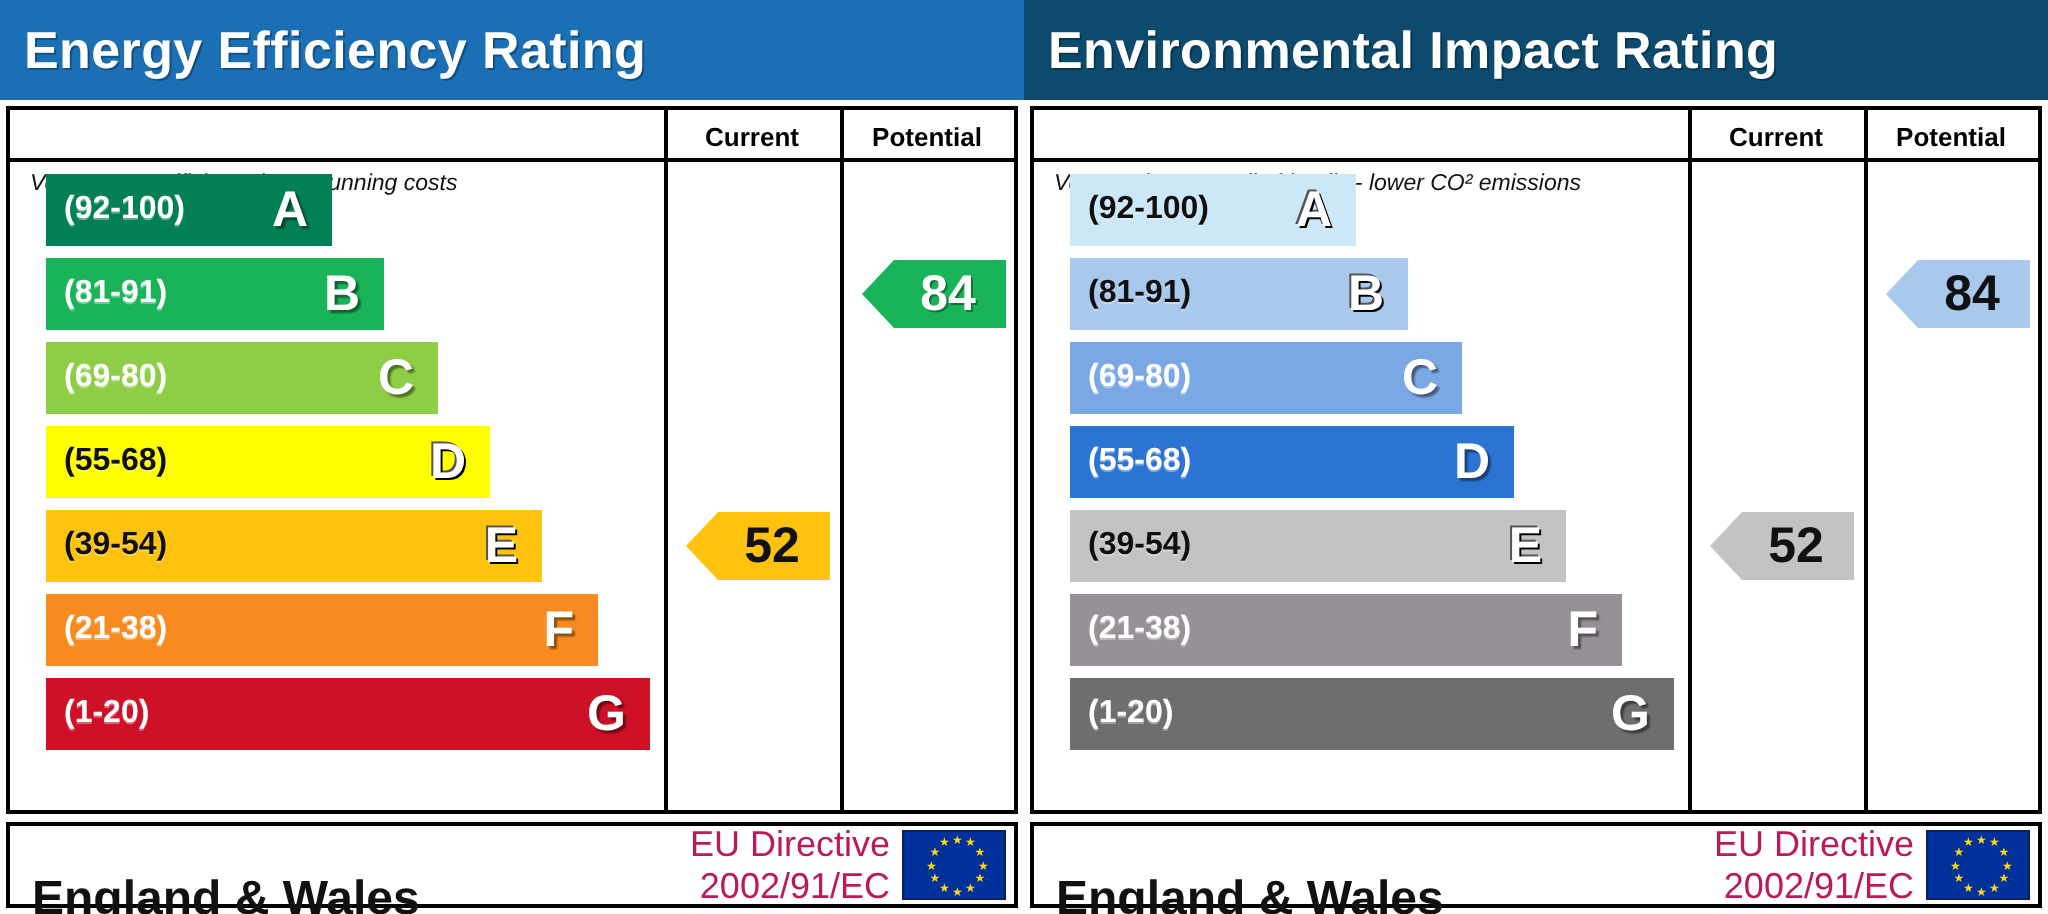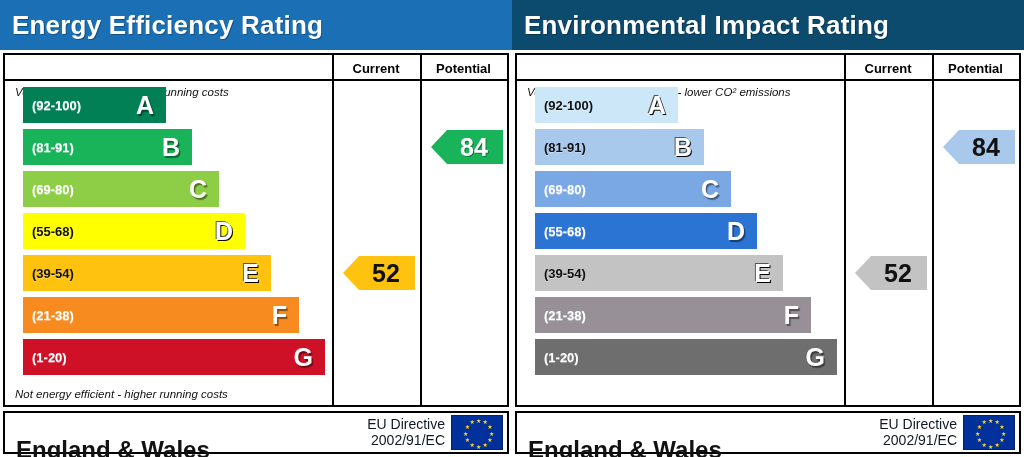--- a/index.html
+++ b/index.html
@@ -63,21 +63,21 @@
   
   .bands { position: absolute; left: 0; top: 26px; }
   .band {
     position: absolute;
     left: 9px;
     height: 36px;
     display: flex; align-items: center;
   }
   .band .range {
     position: absolute; left: 9px;
-    font-size: 13px; font-weight: bold;
+    font-size: 16px; font-weight: bold;
     text-shadow: 0 1px 0 rgba(255,255,255,0.35);
   }
   .band .letter {
     position: absolute; right: 12px;
     font-size: 25px; font-weight: bold;
     line-height: 1;
   }
   .lt-light { color: #ffffff; text-shadow: 1.5px 1.5px 1px rgba(0,0,0,0.45); }
   .lt-dark  { color: #ffffff; text-shadow: 1px 1px 0 #000, -1px -1px 0 #555; }
   .rg-light { color: #ffffff; }
@@ -102,21 +102,21 @@
     width: 506px; height: 43px;
     border: 2px solid #000;
     background: #fff;
     display: flex; align-items: center;
   }
   .footer .region {
     font-size: 24px; font-weight: bold; color: #111;
     margin-left: 11px; flex: 1; margin-top: 35px;
   }
   .footer .directive {
-    font-size: 14px; color: #0f172a; line-height: 1.12;
+    font-size: 18px; color: #be185d; line-height: 1.12;
     text-align: right; margin-right: 6px;
   }
   .eu-flag {
     width: 52px; height: 35px;
     background: #00309a;
     position: relative;
     margin-right: 4px;
     border: 1px solid #0d1f63;
   }
   .eu-flag .star {
@@ -134,21 +134,20 @@
         <span class="title">Energy Efficiency Rating</span>
       </div>
       <div class="chart-frame">
         <div class="colhead-row">
           <div class="colhead" style="left:327px;width:88px">Current</div>
           <div class="colhead" style="left:415px;width:87px">Potential</div>
         </div>
         <div class="vdiv" style="left:327px"></div>
         <div class="vdiv" style="left:415px"></div>
         <div class="caption top">Very energy efficient - lower running costs</div>
-        <div class="caption bottom">Not energy efficient - higher running costs</div>
         <div class="bands" style="left:9px">
           <div class="band" style="top:6px;width:143px;background:#008054">
             <span class="range rg-light">(92-100)</span>
             <span class="letter lt-light">A</span>
           </div>
           <div class="band" style="top:48px;width:169px;background:#19b459">
             <span class="range rg-light">(81-91)</span>
             <span class="letter lt-light">B</span>
           </div>
           <div class="band" style="top:90px;width:196px;background:#8dce46">

